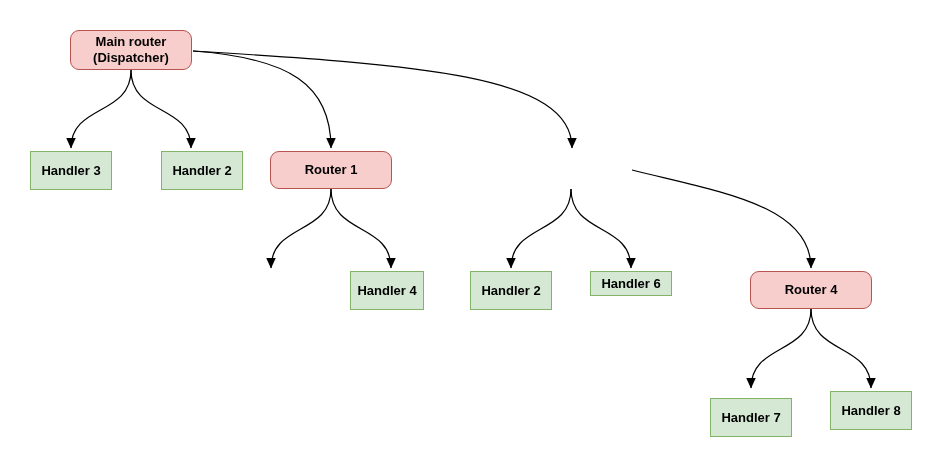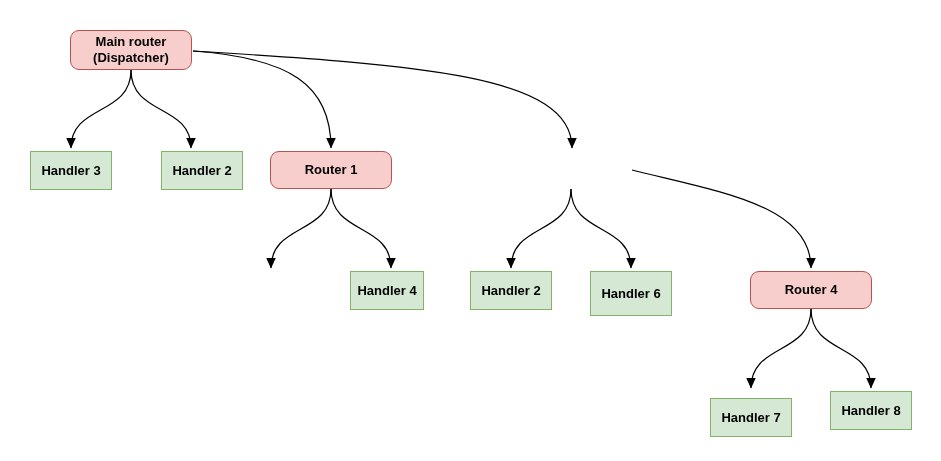--- a/index.html
+++ b/index.html
@@ -99,21 +99,21 @@
 
 
   <div class="node handler" style="left:350px;top:271px;width:74px;height:39px">
     <span class="label">Handler 4</span>
   </div>
 
   <div class="node handler" style="left:470px;top:271px;width:82px;height:39px">
     <span class="label">Handler 2</span>
   </div>
 
-  <div class="node handler" style="left:590px;top:271px;width:82px;height:45px">
+  <div class="node handler" style="left:590px;top:271px;width:82px;height:25px">
     <span class="label">Handler 6</span>
   </div>
 
   <div class="node router" style="left:750px;top:271px;width:122px;height:38px">
     <span class="label">Router 4</span>
   </div>
 
   <div class="node handler" style="left:710px;top:398px;width:82px;height:39px">
     <span class="label">Handler 7</span>
   </div>

